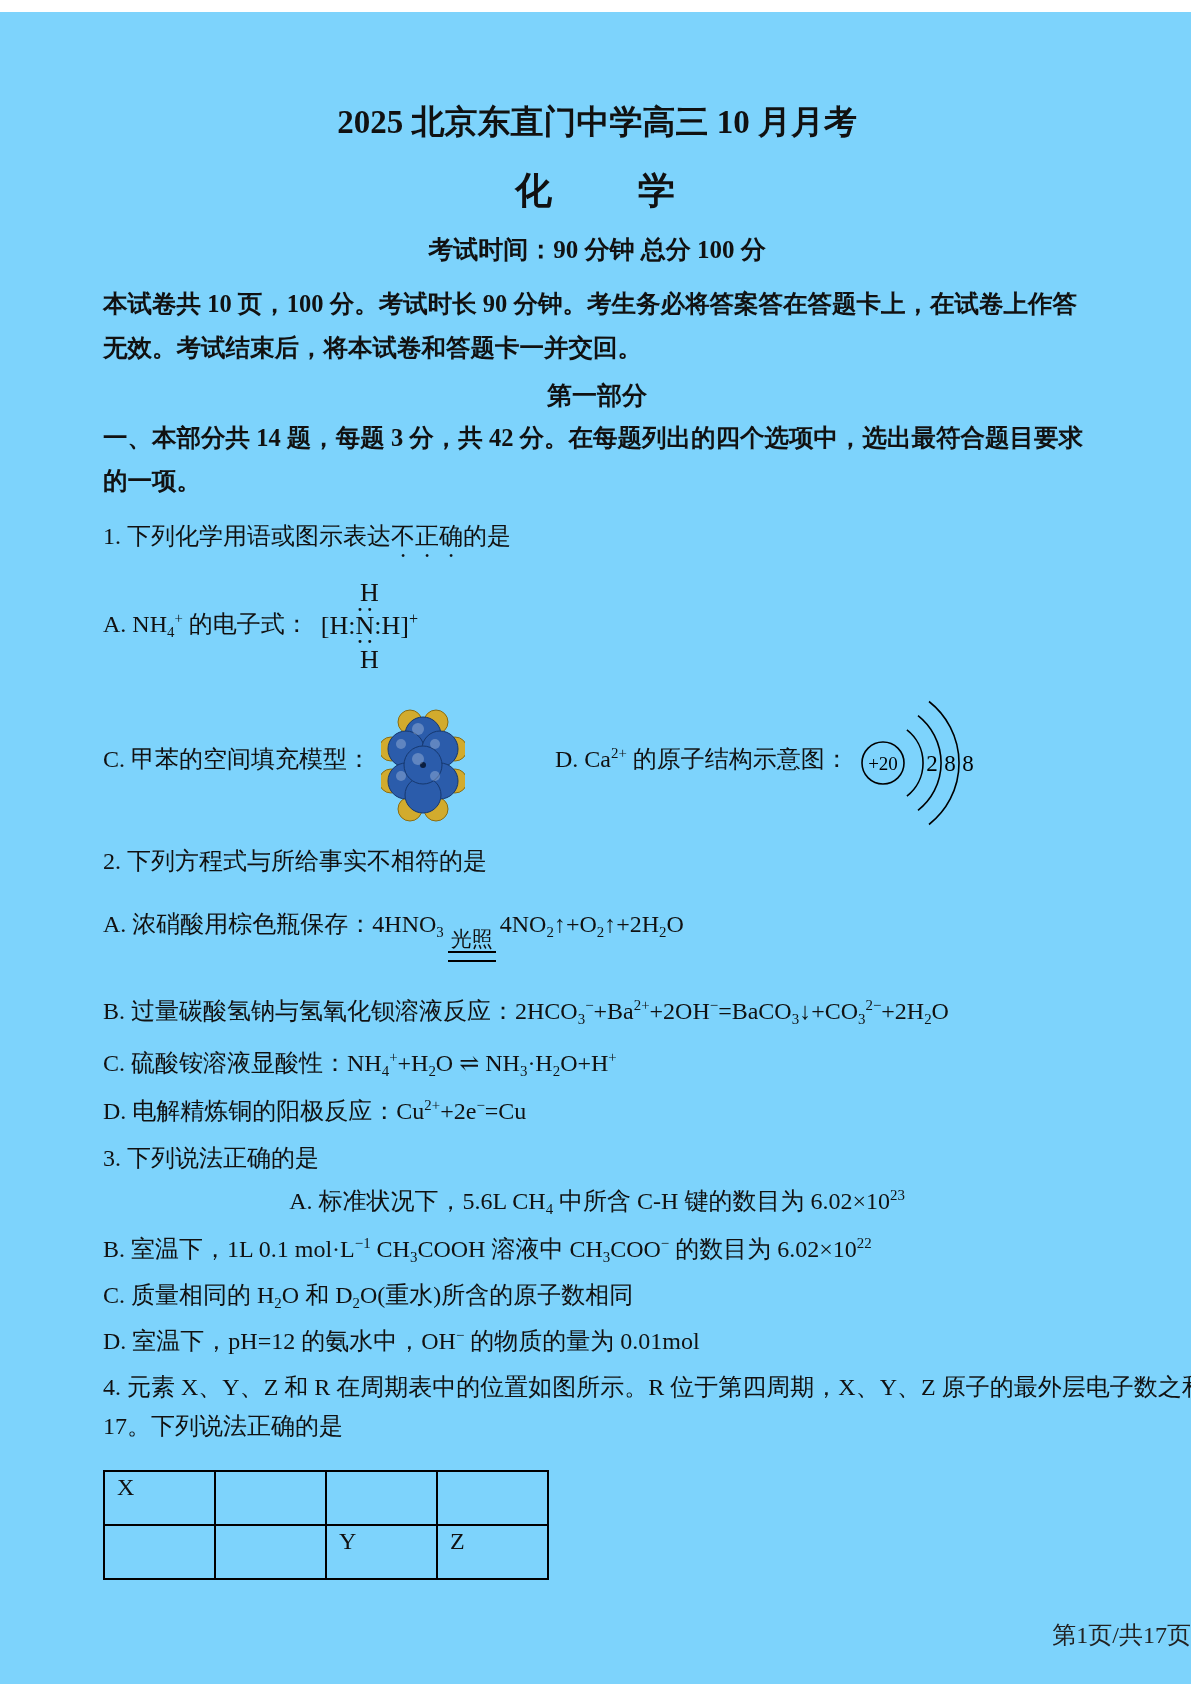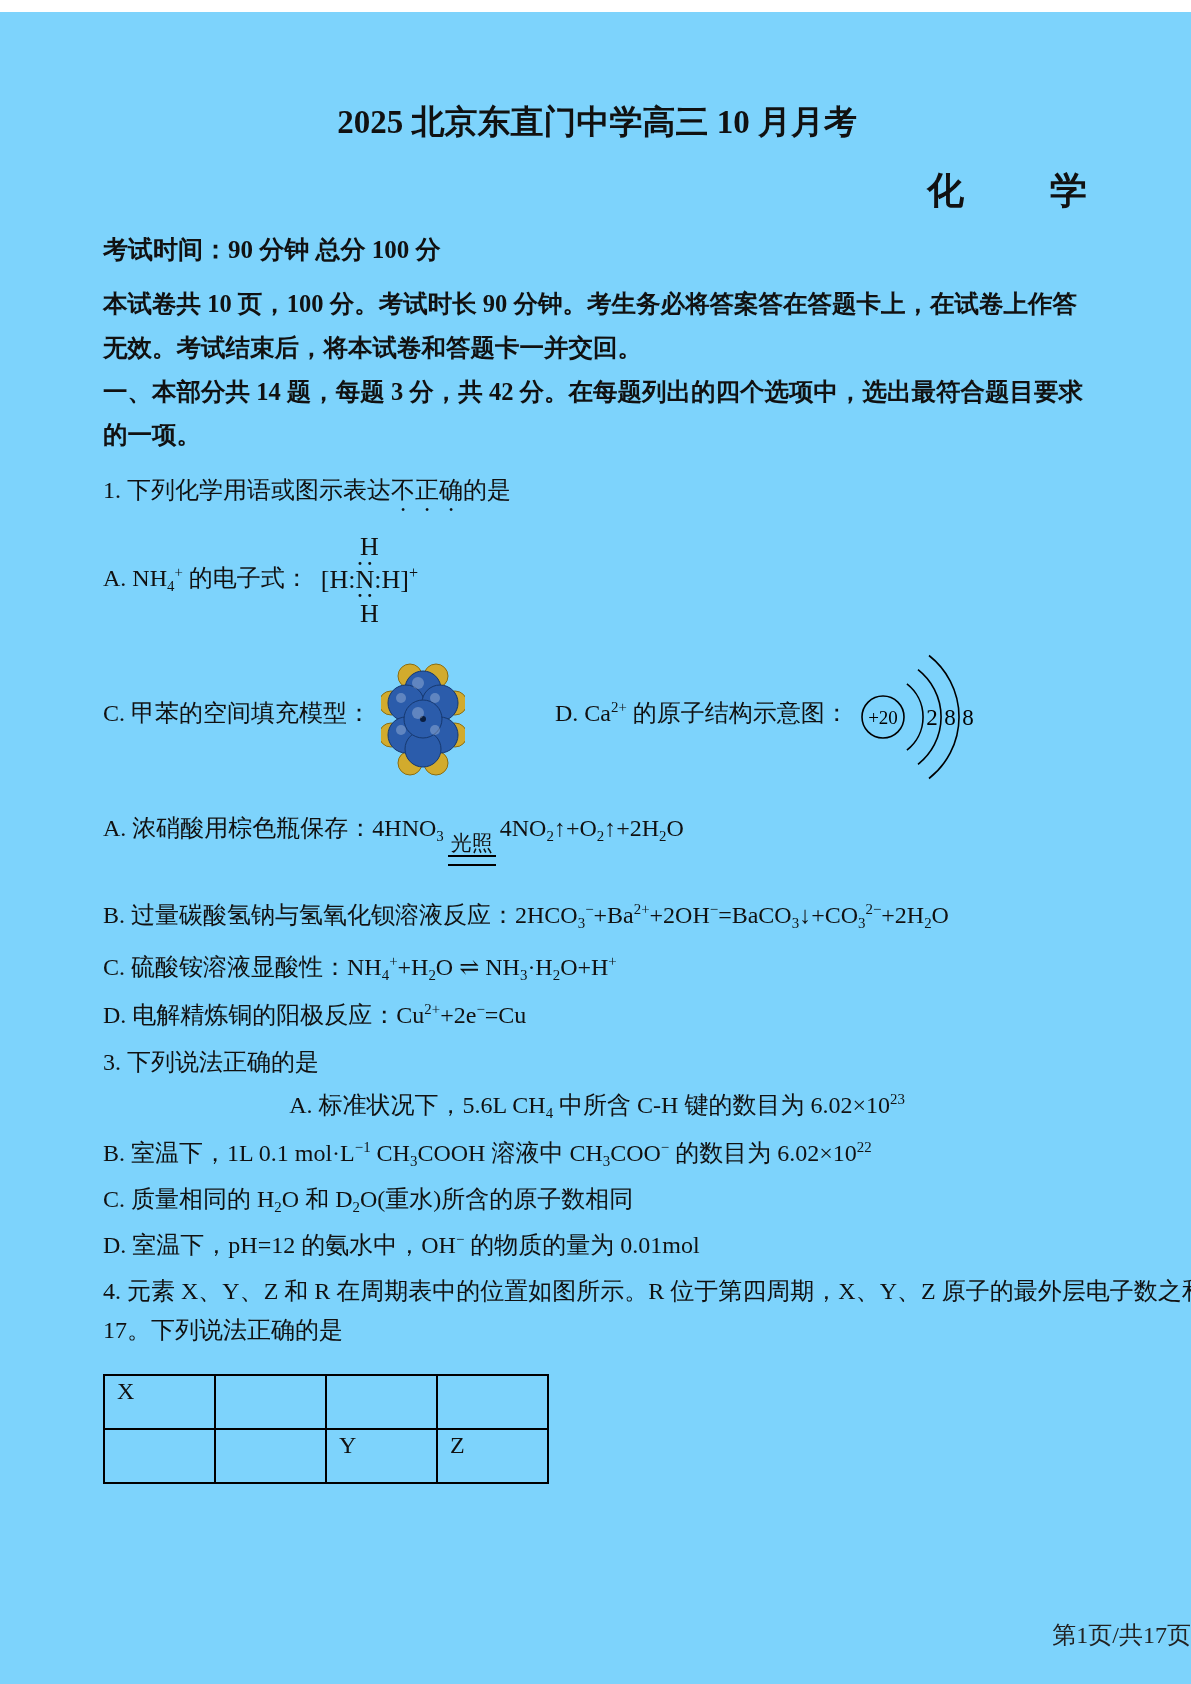--- a/index.html
+++ b/index.html
@@ -10,22 +10,22 @@
     background:#7dd3fc;
     box-sizing:border-box;
     padding:88px 100px 0 103px;
     font-family:"Liberation Serif","DejaVu Serif",serif;
     font-size:24px;color:#111;
     overflow:hidden;
   }
   h1.exam-title{
     margin:0;font-size:33px;line-height:44px;text-align:center;font-weight:700;
   }
-  .subject{margin-top:24px;font-size:37px;line-height:46px;text-align:right;font-weight:700;letter-spacing:4px;}
-  .exam-info{margin-top:20px;font-size:25px;line-height:32px;font-weight:700;}
+  .subject{margin-top:24px;font-size:37px;line-height:46px;text-align:center;font-weight:700;letter-spacing:4px;}
+  .exam-info{margin-top:20px;font-size:25px;line-height:32px;text-align:center;font-weight:700;}
   .notice{margin-top:16px;font-weight:700;line-height:44px;font-size:24.5px;white-space:nowrap;}
   .part-heading{margin-top:6px;text-align:center;font-weight:700;font-size:25px;line-height:40px;}
   .intro{font-weight:700;font-size:24.5px;line-height:43px;white-space:nowrap;}
   .stem{margin-top:14px;line-height:40px;white-space:nowrap;}
   .optline{margin-top:14px;line-height:46px;white-space:nowrap;}
   .emph{
     -webkit-text-emphasis:filled dot;
     -webkit-text-emphasis-position:under left;
     text-emphasis:filled dot;
     text-emphasis-position:under left;
@@ -74,20 +74,21 @@
 
 <div class="page">
 
   <h1 class="exam-title">2025 北京东直门中学高三 10 月月考</h1>
   <div class="subject">化　　学</div>
   <div class="exam-info">考试时间：90 分钟 总分 100 分</div>
 
   <div class="notice">本试卷共 10 页，100 分。考试时长 90 分钟。考生务必将答案答在答题卡上，在试卷上作答</div>
   <div class="notice" style="margin-top:0;">无效。考试结束后，将本试卷和答题卡一并交回。</div>
 
+  <div class="part-heading">第一部分</div>
 
   <div class="intro">一、本部分共 14 题，每题 3 分，共 42 分。在每题列出的四个选项中，选出最符合题目要求</div>
   <div class="intro">的一项。</div>
 
   <div class="stem">
     <span>1. 下列化学用语或图示表达</span><span class="emph">不正确</span><span>的是</span>
   </div>
 
   <div class="optrow row-ab">
     <div class="optcell cell-left">
@@ -146,20 +147,21 @@
           <path d="M 68.0 13.5 A 78 78 0 0 1 68.0 136.5"></path>
         </g>
         <text x="22" y="82" text-anchor="middle" font-size="19" font-family="Liberation Serif, DejaVu Serif, serif">+20</text>
         <text x="71" y="83" text-anchor="middle" font-size="23" font-family="Liberation Serif, DejaVu Serif, serif">2</text>
         <text x="89" y="83" text-anchor="middle" font-size="23" font-family="Liberation Serif, DejaVu Serif, serif">8</text>
         <text x="107" y="83" text-anchor="middle" font-size="23" font-family="Liberation Serif, DejaVu Serif, serif">8</text>
       </svg>
     </div>
   </div>
 
+  <div class="stem" style="margin-top:10px;">2. 下列方程式与所给事实不相符的是</div>
 
   <div class="optline" style="margin-top:20px;">
     <span class="olabel">A.</span><span>浓硝酸用棕色瓶保存：</span><span>4HNO<sub>3</sub></span><span class="cond-wrap">
         <span class="cond-label">光照</span>
         <span class="dbl-line"></span>
       </span><span>4NO<sub>2</sub>↑+O<sub>2</sub>↑+2H<sub>2</sub>O</span>
   </div>
 
   <div class="optline" style="margin-top:26px;">
     <span class="olabel">B.</span><span>过量碳酸氢钠与氢氧化钡溶液反应：</span><span>2HCO<sub>3</sub><sup>−</sup>+Ba<sup>2+</sup>+2OH<sup>−</sup>=BaCO<sub>3</sub>↓+CO<sub>3</sub><sup>2−</sup>+2H<sub>2</sub>O</span>

